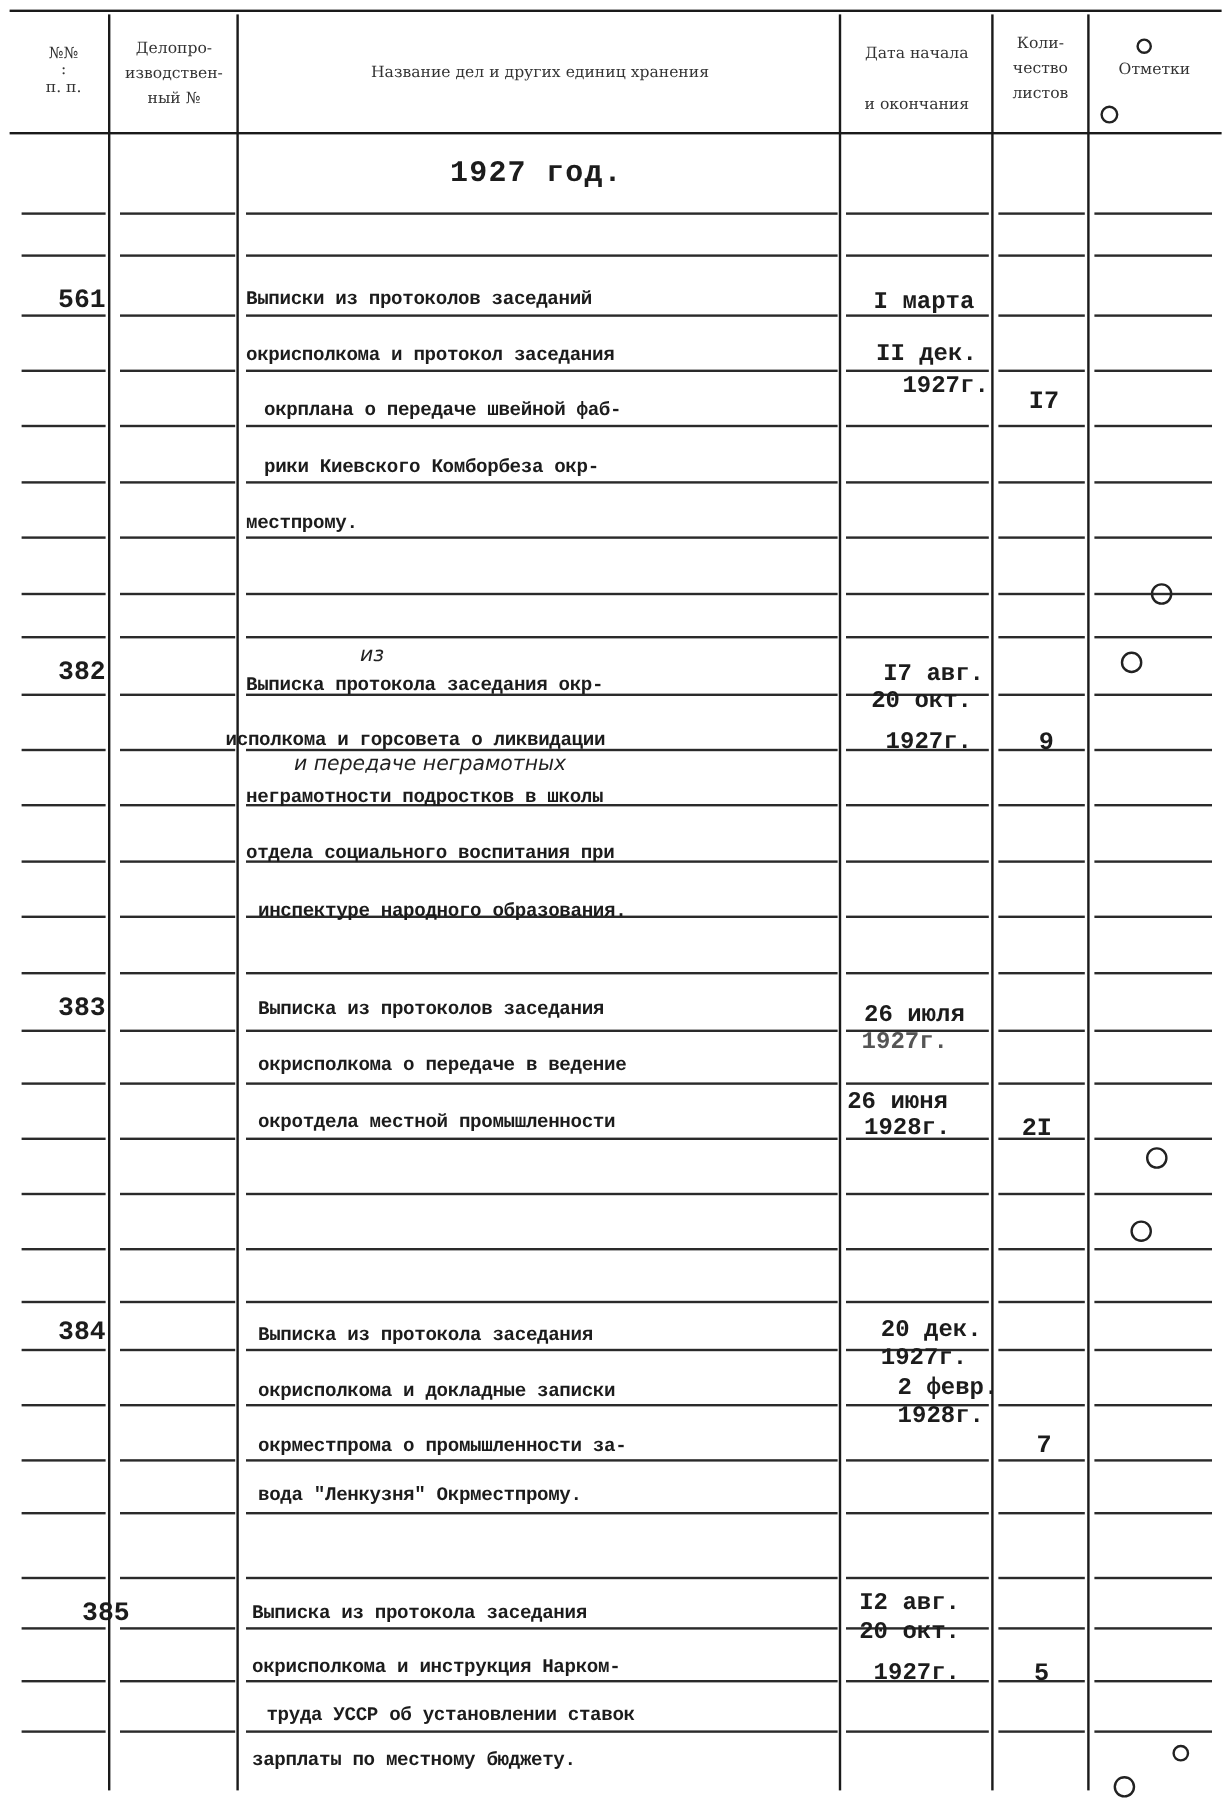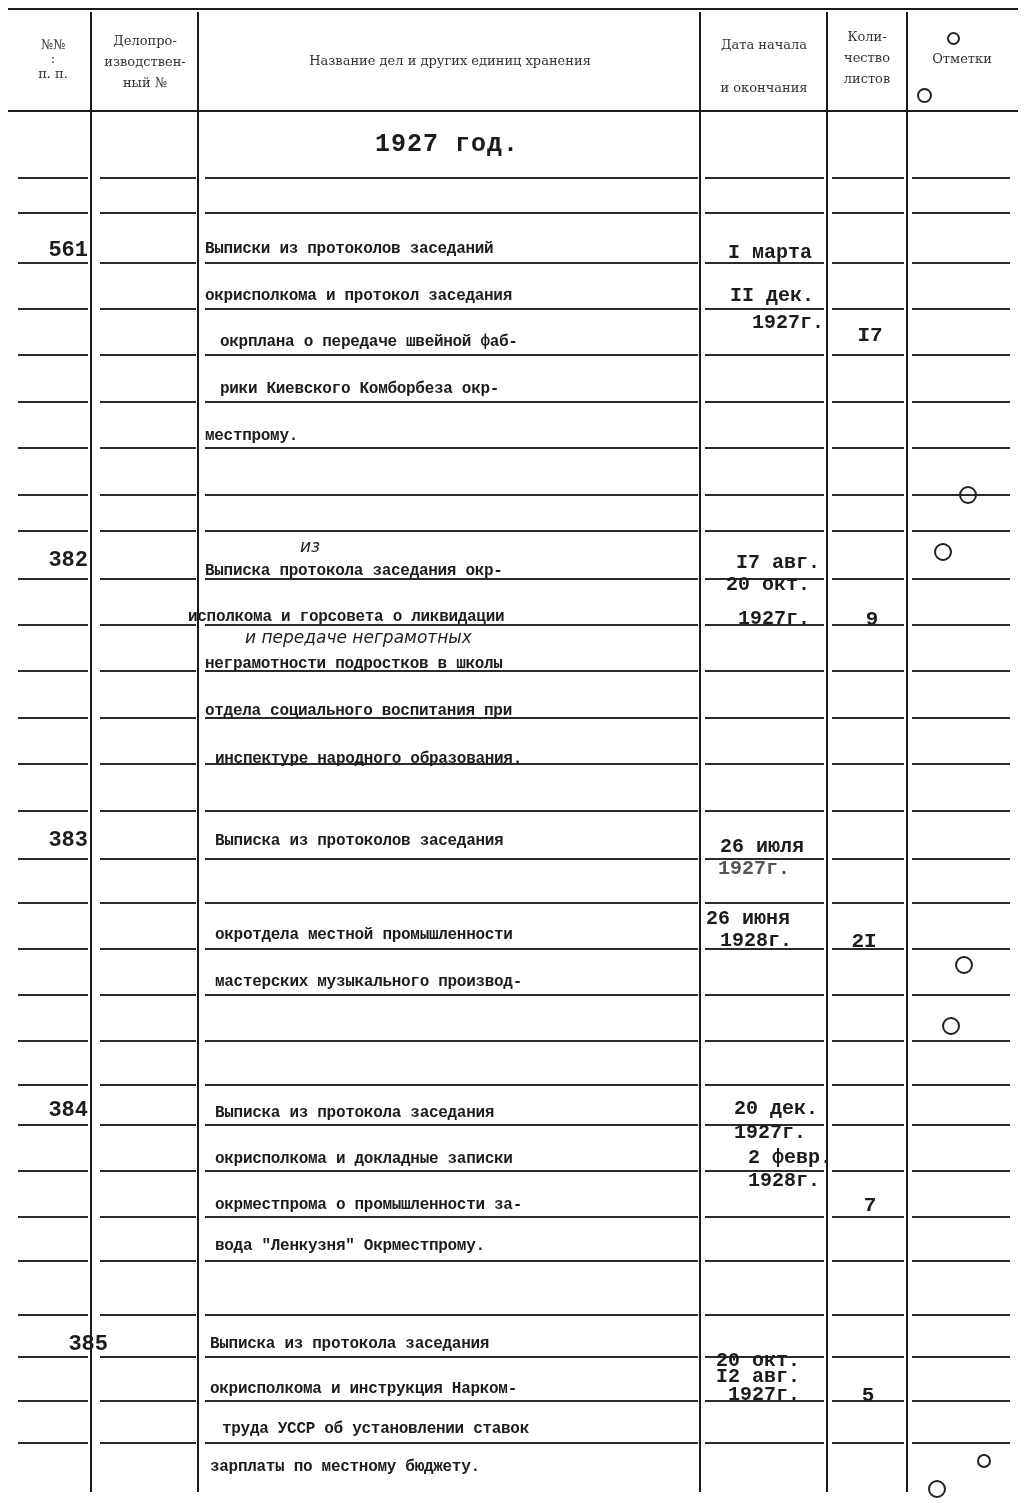--- a/index.html
+++ b/index.html
@@ -265,22 +265,22 @@
   <div class="line" style="left:215px; top:750px;">инспектуре народного образования.</div>
   <div class="date" style="left:736px; top:552px;">I7 авг.</div>
   <div class="date" style="left:726px; top:574px;">20 окт.</div>
   <div class="date" style="left:738px; top:608px;">1927г.</div>
   <div class="sheets" style="left:842px; top:608px;">9</div>
   <div class="mark" style="left:934px; top:543px;"></div>
   <div class="mark" style="left:959px; top:486px;"></div>
 
   <div class="num" style="left:0; top:828px;">383</div>
   <div class="line" style="left:215px; top:832px;">Выписка из протоколов заседания</div>
+  <div class="line" style="left:215px; top:879px;">окрисполкома о передаче в ведение</div>
   <div class="line" style="left:215px; top:926px;">окротдела местной промышленности</div>
-  <div class="line" style="left:215px; top:973px;">мастерских музыкального производ-</div>
   <div class="date" style="left:720px; top:836px;">26 июля</div>
   <div class="date smudge" style="left:718px; top:858px;">1927г.</div>
   <div class="date" style="left:706px; top:908px;">26 июня</div>
   <div class="date" style="left:720px; top:930px;">1928г.</div>
   <div class="sheets" style="left:834px; top:930px;">2I</div>
   <div class="mark" style="left:955px; top:956px;"></div>
   <div class="mark" style="left:942px; top:1017px;"></div>
 
   <div class="num" style="left:0; top:1098px;">384</div>
   <div class="line" style="left:215px; top:1104px;">Выписка из протокола заседания</div>
@@ -291,20 +291,20 @@
   <div class="date" style="left:734px; top:1122px;">1927г.</div>
   <div class="date" style="left:748px; top:1147px;">2 февр.</div>
   <div class="date" style="left:748px; top:1170px;">1928г.</div>
   <div class="sheets" style="left:840px; top:1194px;">7</div>
 
   <div class="num" style="left:20px; top:1332px;">385</div>
   <div class="line" style="left:210px; top:1335px;">Выписка из протокола заседания</div>
   <div class="line" style="left:210px; top:1380px;">окрисполкома и инструкция Нарком-</div>
   <div class="line" style="left:222px; top:1420px;">труда УССР об установлении ставок</div>
   <div class="line" style="left:210px; top:1458px;">зарплаты по местному бюджету.</div>
-  <div class="date" style="left:716px; top:1326px;margin-top:40px;">I2 авг.</div>
+  <div class="date" style="left:716px; top:1326px;">I2 авг.</div>
   <div class="date" style="left:716px; top:1350px;">20 окт.</div>
   <div class="date" style="left:728px; top:1384px;">1927г.</div>
   <div class="sheets" style="left:838px; top:1384px;">5</div>
   <div class="mark" style="left:977px; top:1454px; width:10px; height:10px;"></div>
   <div class="mark" style="left:928px; top:1480px;"></div>
 
 </div>
 
 </body></html>

